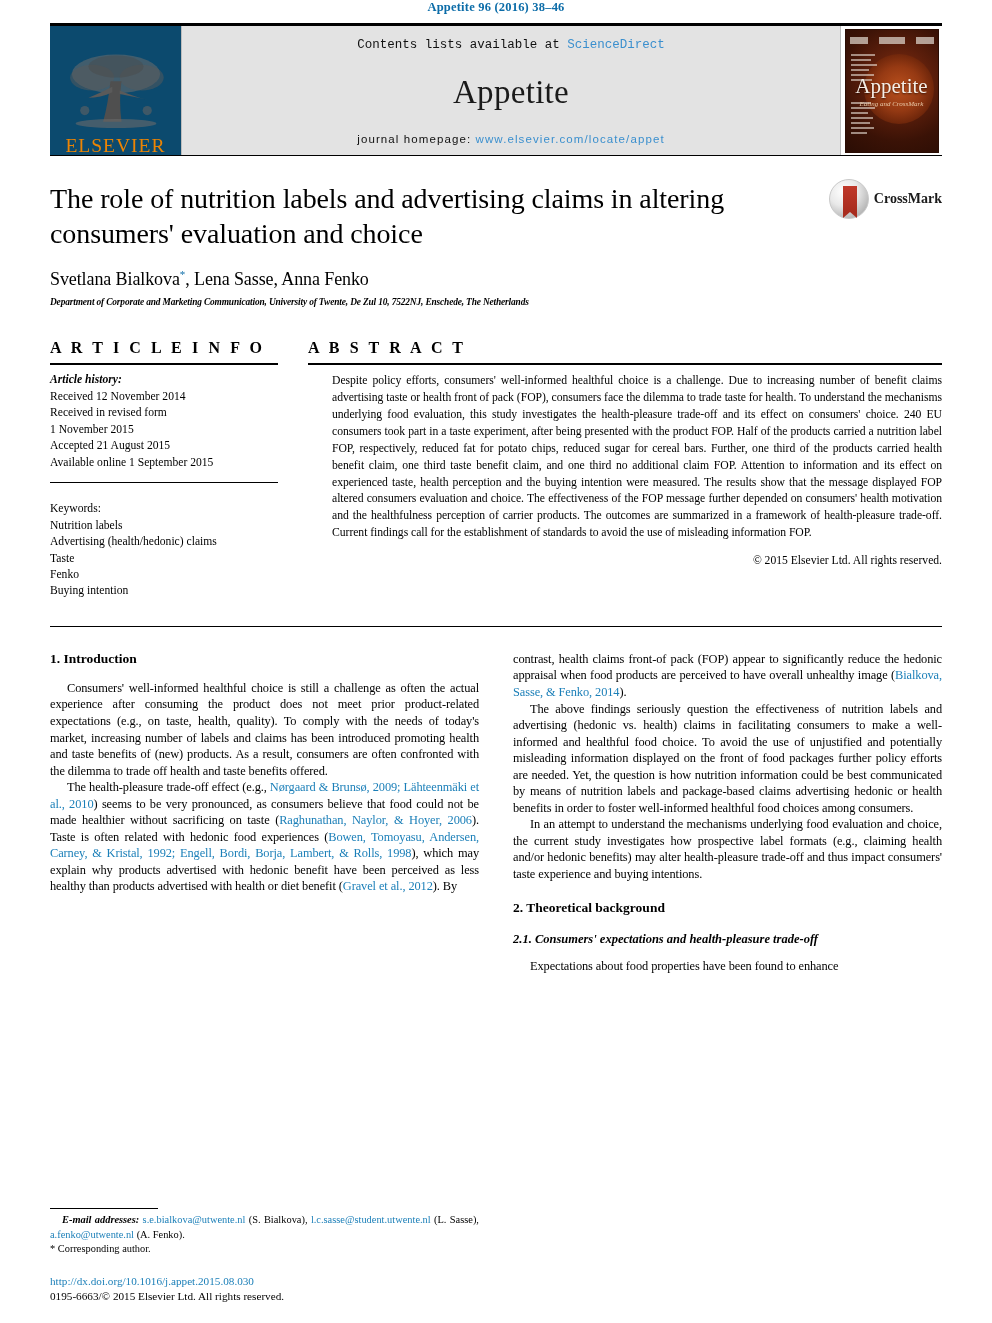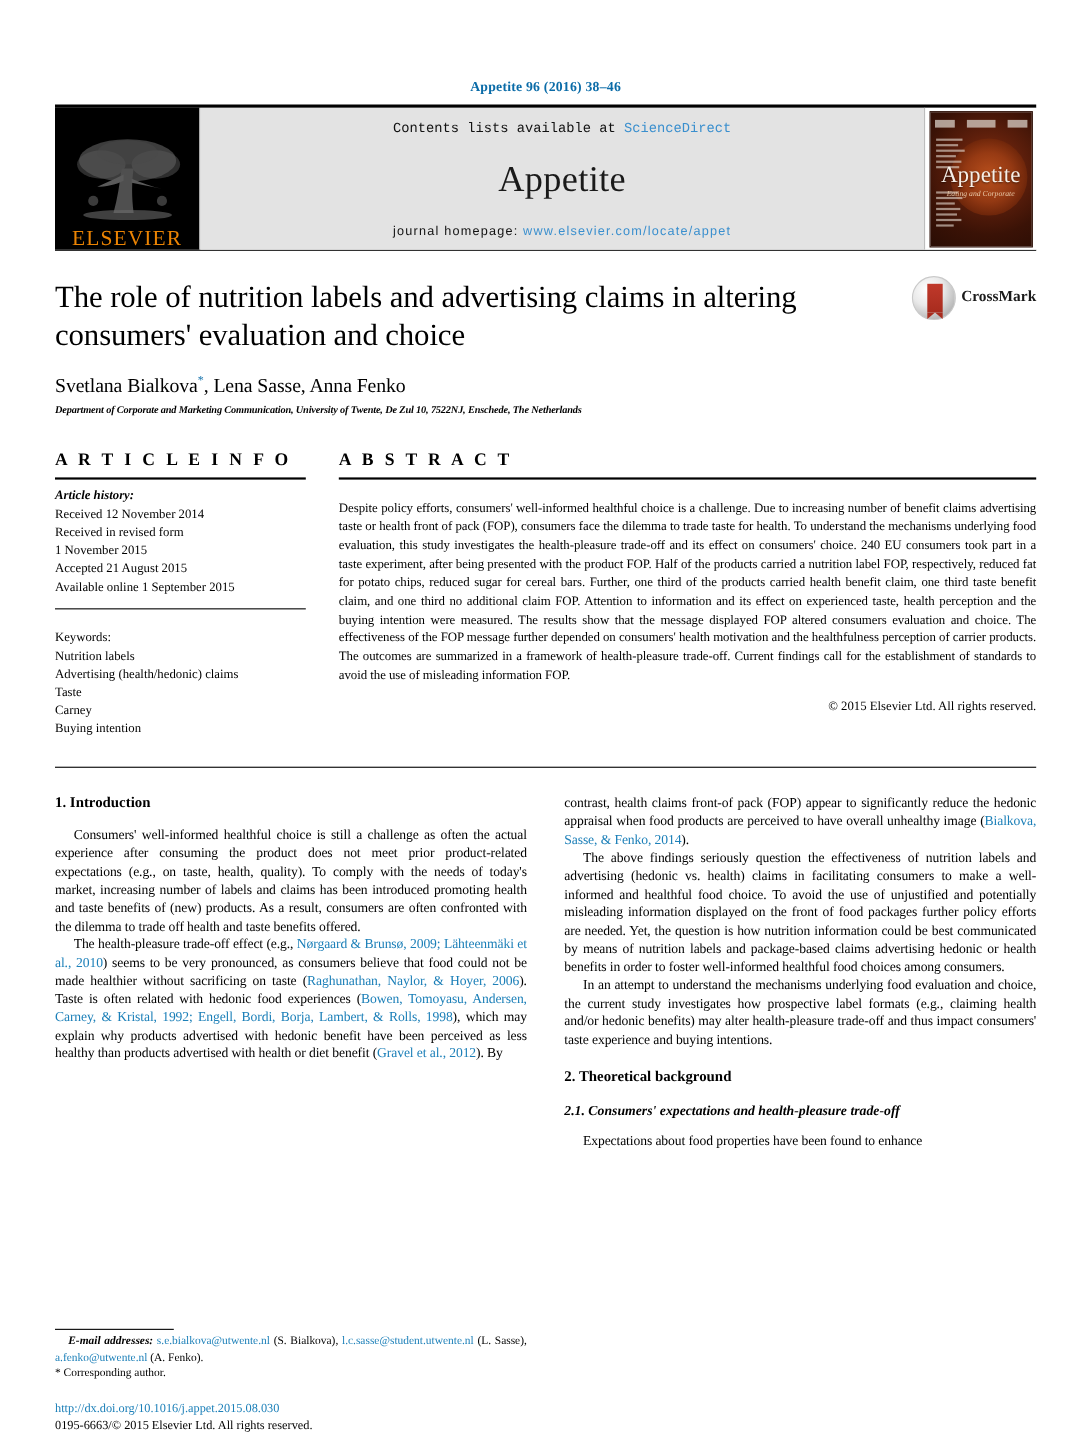--- a/index.html
+++ b/index.html
@@ -14,42 +14,41 @@
     overflow: hidden;
   }
   .page { position: relative; width: 992px; height: 1323px; padding: 0 50px; }
 
   
   .runhead {
     text-align: center;
     color: #0b6ca8;
     font-size: 12.5px;
     font-weight: bold;
-    padding-top: 72px;
     letter-spacing: .2px;
   }
 
   
   .masthead {
     margin-top: 8px;
     display: flex;
     align-items: stretch;
     border-top: 3px solid #000;
     height: 132px;
   }
   .elsevier-box {
     width: 132px;
     flex: 0 0 132px;
     border-right: 1px solid #bdbdbd;
     display: flex;
     flex-direction: column;
     align-items: center;
     justify-content: flex-start;
     padding-top: 24px;
-    background: #000000;
+    background: #0c4a6e;
   }
   .tree-svg { display:block; }
   .elsevier-word {
     color: #ec8403;
     font-family: "Liberation Serif", serif;
     font-size: 19.5px;
     letter-spacing: 1px;
     line-height: 1;
     margin-top: 1px;
   }
@@ -186,25 +185,26 @@
     font-family: "Liberation Serif", serif;
     font-weight: bold; font-size: 16px; letter-spacing: 3.1px;
     margin-bottom: 6px;
   }
   .hr-thick { border-top: 2px solid #000; }
   .hr-thin  { border-top: 1px solid #000; }
   .info-block { padding-top: 7px; font-size: 11.6px; line-height: 1.42; }
   .info-block .ital { font-style: italic; font-weight: bold; }
   .kw-block { margin-top: 11px; padding-top: 7px; font-size: 11.6px; line-height: 1.42; }
   .abstract {
-    padding-top: 18px;
+    padding-top: 8px;
     font-size: 11.7px;
     line-height: 1.44;
     text-align: justify;
     letter-spacing: -.05px;
+    margin-left: 24px;
   }
   .copyright { text-align: right; margin-top: 12px; font-size: 11.6px; }
 
   
   .body-rule { border-top: 1px solid #000; margin-top: 26px; }
   .body-cols {
     margin-top: 24px;
     display: flex; gap: 34px;
     height: 420px;
   }
@@ -293,21 +293,21 @@
         <div class="sidelist2">
           <i style="width:20px"></i>
             <i style="width:24px"></i>
             <i style="width:17px"></i>
             <i style="width:22px"></i>
             <i style="width:19px"></i>
             <i style="width:23px"></i>
             <i style="width:16px"></i>
         </div>
         <div class="cover-title">Appetite</div>
-        <div class="cover-sub">Eating and Corporate</div>
+        <div class="cover-sub">Eating and CrossMark</div>
       </div>
     </div>
   </div>
 
   <div class="title-rule"></div>
 
   <div class="title-block">
     <div class="crossmark">
       <div class="cm-circle">
           <div class="cm-ribbon"></div>
@@ -333,21 +333,21 @@
         <div>1 November 2015</div>
         <div>Accepted 21 August 2015</div>
         <div>Available online 1 September 2015</div>
       </div>
       <div class="hr-thin" style="margin-top:11px"></div>
       <div class="kw-block">
         <div class="ital">Keywords:</div>
         <div>Nutrition labels</div>
         <div>Advertising (health/hedonic) claims</div>
         <div>Taste</div>
-        <div>Carney</div>
+        <div>Fenko</div>
         <div>Buying intention</div>
       </div>
     </div>
 
     <div class="col-abs">
       <div class="sec-head">A B S T R A C T</div>
       <div class="hr-thick"></div>
       <div class="abstract">Despite policy efforts, consumers' well-informed healthful choice is a challenge. Due to increasing number of benefit claims advertising taste or health front of pack (FOP), consumers face the dilemma to trade taste for health. To understand the mechanisms underlying food evaluation, this study investigates the health-pleasure trade-off and its effect on consumers' choice. 240 EU consumers took part in a taste experiment, after being presented with the product FOP. Half of the products carried a nutrition label FOP, respectively, reduced fat for potato chips, reduced sugar for cereal bars. Further, one third of the products carried health benefit claim, one third taste benefit claim, and one third no additional claim FOP. Attention to information and its effect on experienced taste, health perception and the buying intention were measured. The results show that the message displayed FOP altered consumers evaluation and choice. The effectiveness of the FOP message further depended on consumers' health motivation and the healthfulness perception of carrier products. The outcomes are summarized in a framework of health-pleasure trade-off. Current findings call for the establishment of standards to avoid the use of misleading information FOP.</div>
       <div class="copyright">© 2015 Elsevier Ltd. All rights reserved.</div>
     </div>

